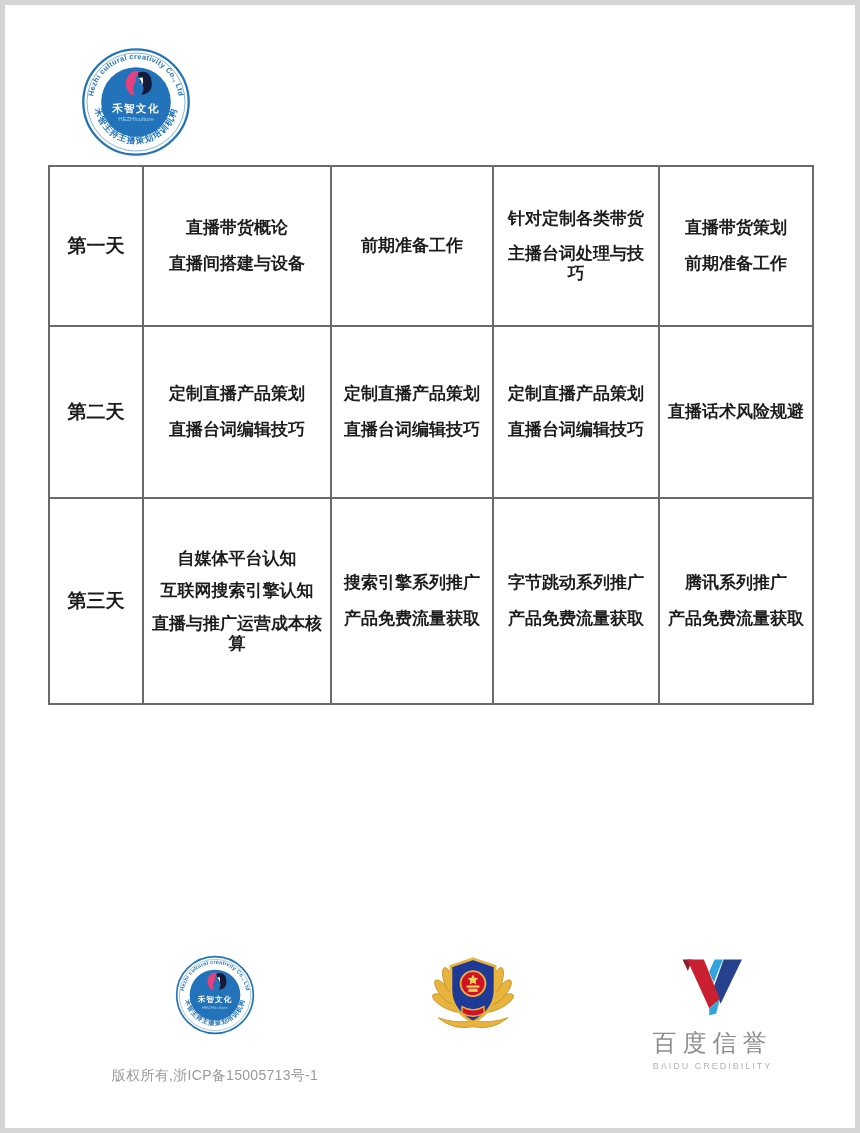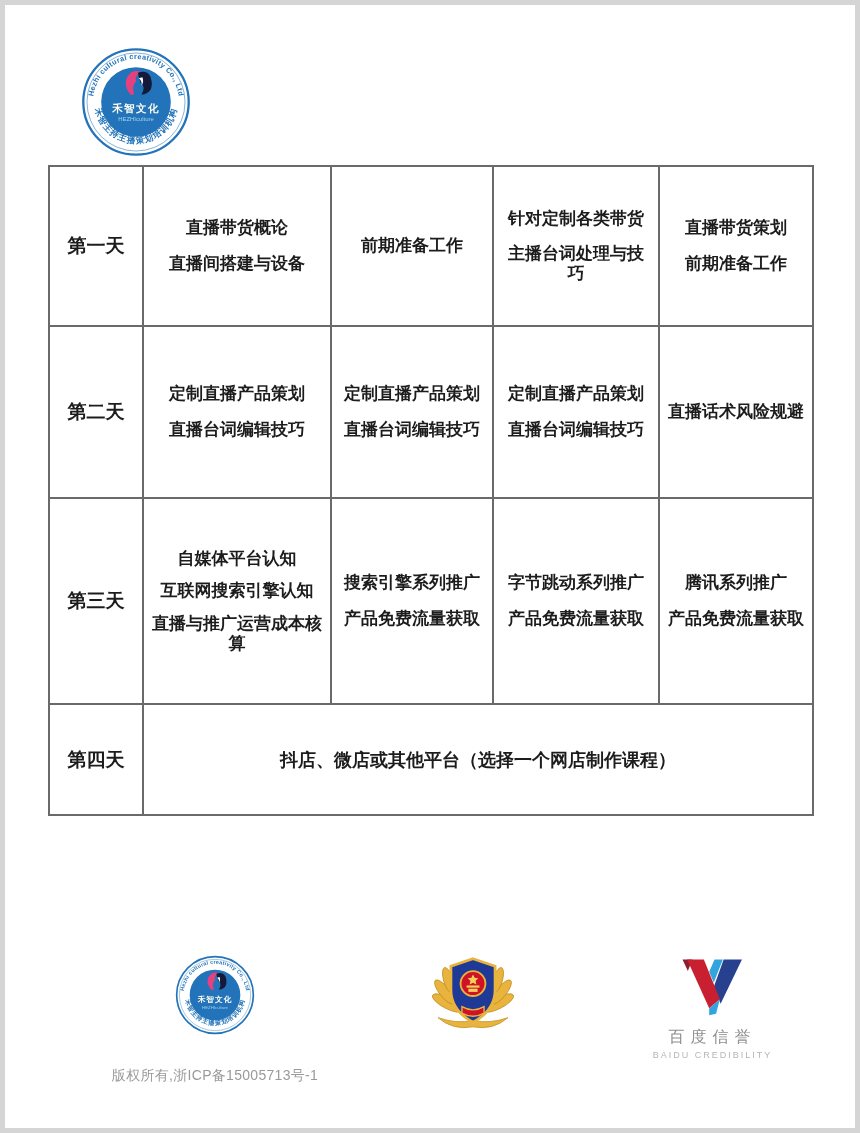--- a/index.html
+++ b/index.html
@@ -29,21 +29,21 @@
   .line3{margin:13px 4px;line-height:1.15;}
   td.merged{text-align:left;padding-left:10px;font-size:18px;}
   .rh-head{height:115px;} .rh-1{height:160px;} .rh-2{height:172px;} .rh-3{height:206px;} .rh-4{height:111px;}
   
   .foot{position:absolute;top:950px;text-align:center;}
   .foot-left{left:100px;width:220px;}
   .foot-mid{left:348px;width:240px;}
   .foot-right{left:610px;width:195px;}
   .copyright-text{font-size:14px;color:#9a9a9a;margin-top:28px;letter-spacing:.3px;}
   .police-text{font-size:16px;font-weight:bold;color:#2d2d2d;margin-top:4px;}
-  .baidu-cn{font-size:16px;color:#8d8d8d;letter-spacing:6px;margin-top:4px;}
+  .baidu-cn{font-size:24px;color:#8d8d8d;letter-spacing:6px;margin-top:4px;}
   .baidu-en{font-size:9px;color:#b5b5b5;letter-spacing:2px;margin-top:2px;}
   .baidu-cert{font-size:20px;color:#303030;letter-spacing:3px;margin-top:8px;font-weight:500;}
 </style>
 </head>
 <body>
 
 <div class="canvas">
 
   <div class="header-logo">
     <svg viewBox="0 0 120 120" width="110" height="110">
@@ -135,24 +135,20 @@
       <td class="course-cell">
         <div class="line">字节跳动系列推广</div>
         <div class="line">产品免费流量获取</div>
       </td>
       <td class="course-cell">
         <div class="line">腾讯系列推广</div>
         <div class="line">产品免费流量获取</div>
       </td>
     </tr>
 
-    <tr class="rh-4">
-      <td class="day">第四天</td>
-      <td class="merged" colspan="4">抖店、微店或其他平台（选择一个网店制作课程）</td>
-    </tr>
   </tbody>
     </table>
 
   <div class="foot foot-left">
     <svg viewBox="0 0 120 120" width="80" height="80">
       <circle cx="60" cy="60" r="57.5" fill="#ffffff" stroke="#2273b9" stroke-width="2.5"></circle>
       <circle cx="60" cy="60" r="53.5" fill="none" stroke="#2273b9" stroke-width="0.6"></circle>
       <circle cx="60" cy="60" r="38" fill="#2273b9"></circle>
       <defs>
         <path id="arcTopB" d="M 13 60 A 47 47 0 0 1 107 60"></path>

